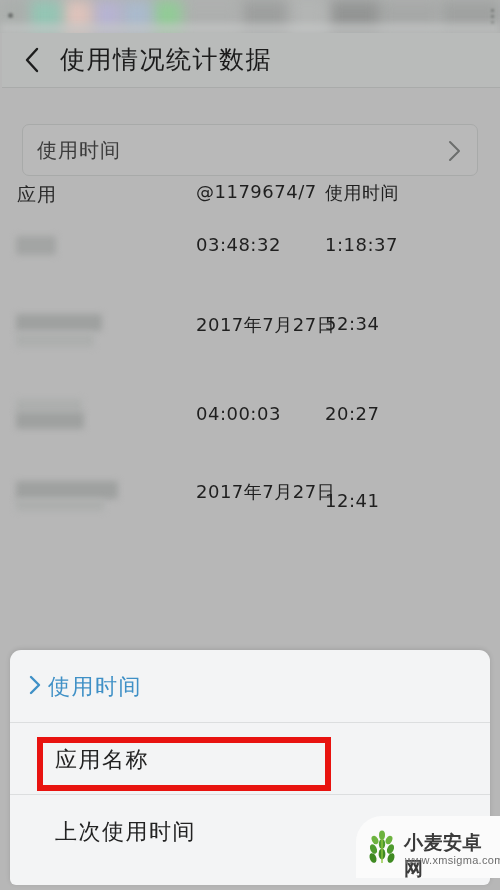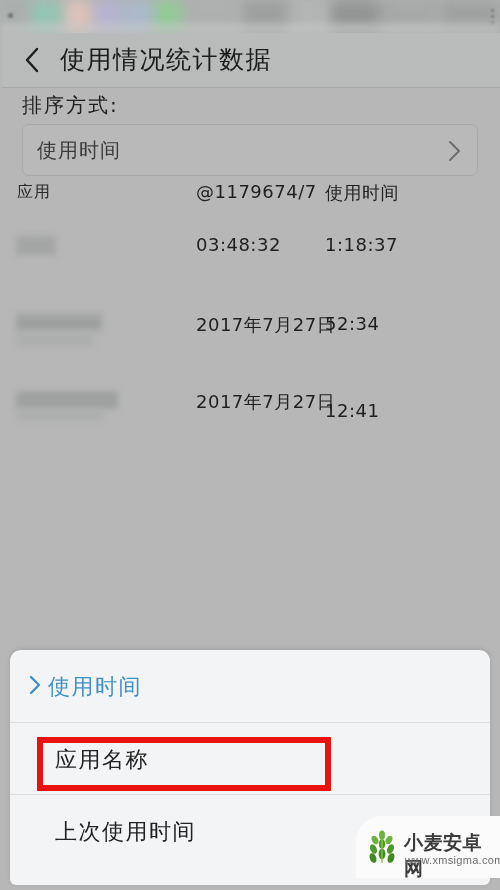--- a/index.html
+++ b/index.html
@@ -125,21 +125,21 @@
     left: 0; top: 182px;
     width: 500px;
   }
   .row {
     position: relative;
     width: 500px;
   }
   .cell-app {
     position: absolute;
     left: 17px;
-    font-size: 16px;
+    font-size: 19px;
     color: #2a2a2a;
     font-family: "DejaVu Sans", sans-serif;
     letter-spacing: 1px;
   }
   .cell-mid {
     position: absolute;
     left: 196px;
     font-size: 18px;
     color: #1f1f1f;
     font-family: "DejaVu Sans", sans-serif;
@@ -280,21 +280,20 @@
 
   <div id="app-bar">
     <div id="back-chevron">
       <svg width="26" height="30" viewBox="0 0 26 30" aria-hidden="true">
         <path d="M18 4 L8 15 L18 26" fill="none" stroke="#1d1d1d" stroke-width="2.4" stroke-linecap="round" stroke-linejoin="round"></path>
       </svg>
     </div>
     <div id="app-title">使用情况统计数据</div>
   </div>
 
-  <div id="sort-label">排序方式:</div>
   <div id="sort-select">
     <div id="sort-select-value">使用时间</div>
     <div id="sort-select-chevron">
       <svg width="22" height="26" viewBox="0 0 22 26" aria-hidden="true">
         <path d="M7 4 L16 13 L7 22" fill="none" stroke="#6c6e6d" stroke-width="2" stroke-linecap="round" stroke-linejoin="round"></path>
       </svg>
     </div>
   </div>
 
   <div id="table">
@@ -312,20 +311,26 @@
     </div>
 
     <div class="row" style="height:88px;">
       <div class="blur-name alt" style="top:26px;width:86px;height:17px;"></div>
       <div class="blur-name" style="top:45px;width:78px;height:14px;background:#adafae;"></div>
       <div class="cell-mid" style="top:25px;">2017年7月27日</div>
       <div class="cell-right" style="top:25px;">52:34</div>
     </div>
 
 
+    <div class="row" style="height:90px;">
+      <div class="blur-name" style="top:23px;width:66px;height:13px;background:#adafae;"></div>
+      <div class="blur-name alt" style="top:36px;width:68px;height:17px;"></div>
+      <div class="cell-mid" style="top:27px;">04:00:03</div>
+      <div class="cell-right" style="top:27px;">20:27</div>
+    </div>
 
     <div class="row" style="height:80px;">
       <div class="blur-name alt" style="top:15px;width:102px;height:18px;"></div>
       <div class="blur-name" style="top:33px;width:88px;height:12px;background:#adafae;"></div>
       <div class="cell-mid" style="top:14px;">2017年7月27日</div>
       <div class="cell-right" style="top:24px;">12:41</div>
     </div>
 
   </div>
 

